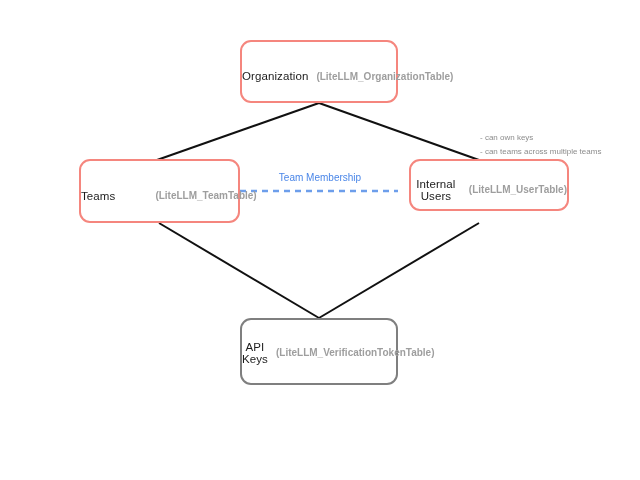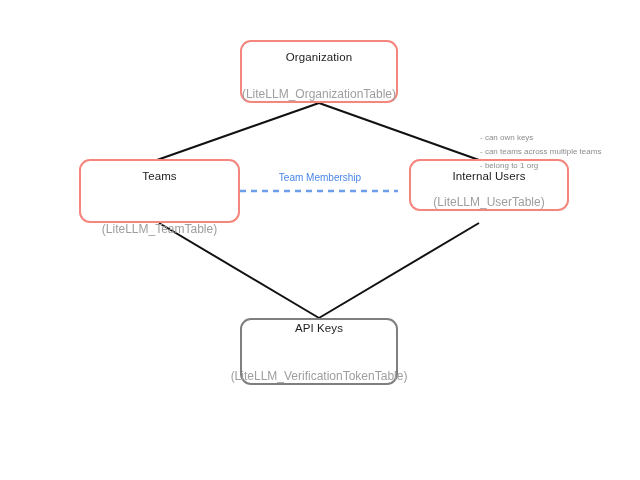--- a/index.html
+++ b/index.html
@@ -32,41 +32,42 @@
     stroke-width: 2.5;
     stroke-dasharray: 6 5;
     fill: none;
   }
   .node {
     position: absolute;
     box-sizing: border-box;
     border-radius: 11px;
     background: #ffffff;
     display: flex;
-    flex-direction: column;
+    flex-direction: row;
     align-items: center;
-    justify-content: space-between;
+    justify-content: flex-start;
     padding-top: 9px;
     gap: 8px;
     text-align: center;
   }
   .node.red   { border: 2px solid #f5867e; }
   .node.gray  { border: 2px solid #7f7f7f; }
   .node-org   { left: 240px; top: 40px;  width: 158px; height: 63px; }
   .node-teams { left: 79px;  top: 159px; width: 161px; height: 64px; gap: 40px; }
   .node-users { left: 409px; top: 159px; width: 160px; height: 52px; }
   .node-keys  { left: 240px; top: 318px; width: 158px; height: 67px; padding-top: 2px; }
   .node-title {
     font-size: 11.5px;
     color: #1c1c1c;
     letter-spacing: 0.1px;
   }
   .node-subtitle {
-    font-size: 12px;
+    font-size: 10px;
     color: #9e9e9e;
+    font-weight: bold;
   }
   .edge-label {
     position: absolute;
     left: 320px;
     top: 172px;
     transform: translateX(-50%);
     font-size: 10px;
     color: #4a86e8;
     white-space: nowrap;
   }
@@ -111,17 +112,16 @@
   </div>
 
   <div class="node gray node-keys">
     <div class="node-title">API Keys</div>
     <div class="node-subtitle">(LiteLLM_VerificationTokenTable)</div>
   </div>
 
   <div class="annotation annotation-users">
     <div>- can own keys</div>
     <div>- can teams across multiple teams</div>
-    <div>- belong to 1 org</div>
   </div>
 
 
 </div>
 
 </body></html>

